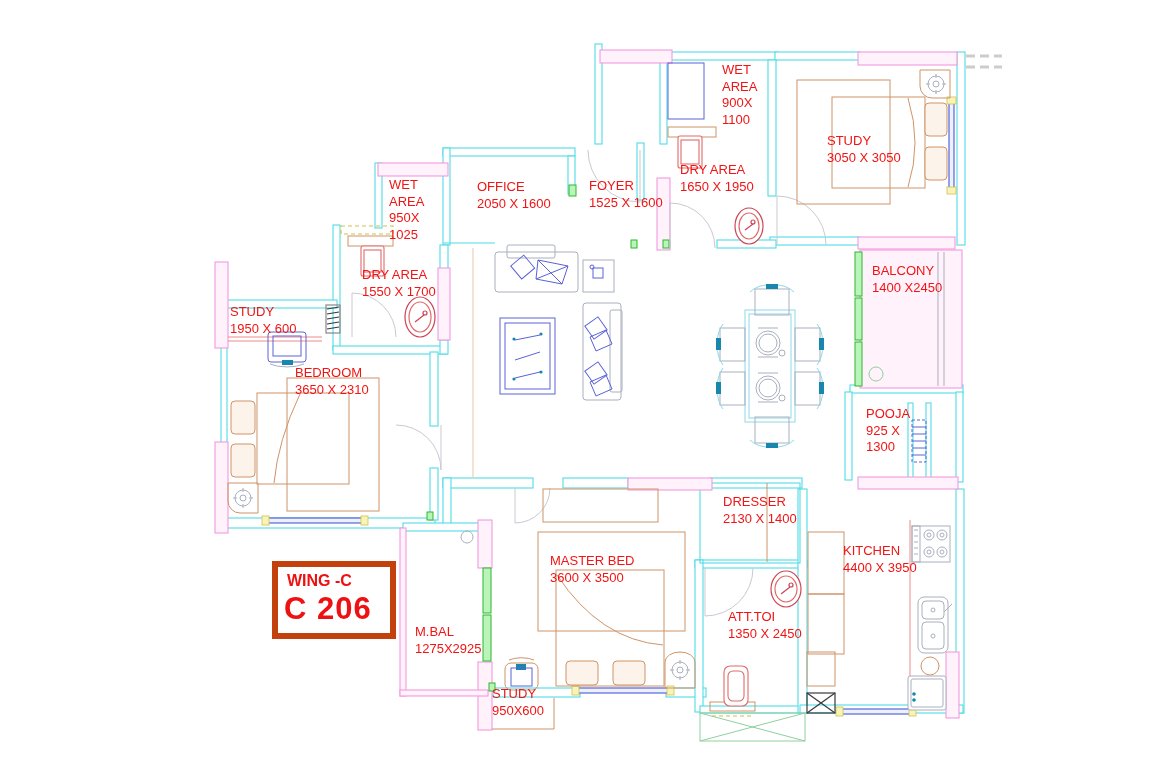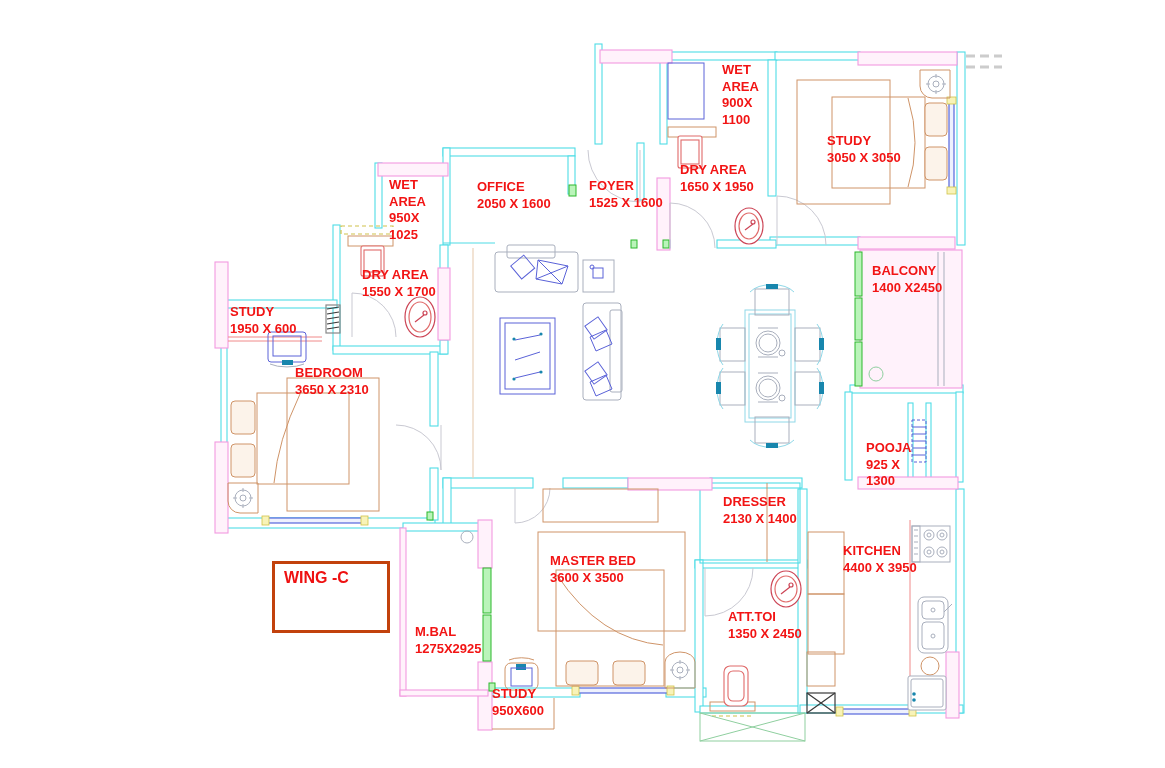--- a/index.html
+++ b/index.html
@@ -1,22 +1,22 @@
 <!DOCTYPE html>
 <html><head>
 <meta charset="utf-8">
 <style>
   html,body{margin:0;padding:0;background:#ffffff;}
   .stage{position:relative;width:1165px;height:768px;background:#ffffff;overflow:hidden;
          font-family:"Liberation Sans", sans-serif;}
   .stage svg{position:absolute;left:0;top:0;}
   .room-label{position:absolute;color:#f21414;font-size:13px;line-height:1.27;
-              white-space:pre-line;font-weight:700;letter-spacing:0;}
+              white-space:pre-line;font-weight:400;letter-spacing:0;}
   .unit-box{position:absolute;left:272px;top:561px;width:112px;height:66px;
-            border:3px solid #c2410c;color:#ee1111;padding:0;}
+            border:6px solid #c2410c;color:#ee1111;padding:0;}
   .unit-box .wing{font-size:16px;font-weight:700;margin:5px 0 0 9px;}
   .unit-box .unit{font-size:31px;font-weight:700;margin:1px 0 0 6px;letter-spacing:1px;}
   
   .w  {fill:#ffffff;stroke:#4fdce6;stroke-width:1.1;}
   .cy {stroke:#4fdce6;fill:none;stroke-width:1.1;}
   .wp {fill:#fff2fb;stroke:#f29ae0;stroke-width:1.1;}
   .wg {fill:#baf4ba;stroke:#2cb82c;stroke-width:1;}
   .ycap{fill:#f8f3b8;stroke:#cfc24a;stroke-width:0.8;}
   .win{stroke:#5566dd;stroke-width:1.2;fill:#eef1fd;}
   .tan{stroke:#cf9468;fill:none;stroke-width:1;}
@@ -443,21 +443,21 @@
   <div class="room-label" style="left:722px;top:62px">WET
 AREA
 900X
 1100</div>
   <div class="room-label" style="left:680px;top:162px">DRY AREA
 1650 X 1950</div>
   <div class="room-label" style="left:827px;top:133px">STUDY
 3050 X 3050</div>
   <div class="room-label" style="left:872px;top:263px">BALCONY
 1400 X2450</div>
-  <div class="room-label" style="left:866px;top:440px">POOJA
+  <div class="room-label" style="left:866px;top:406px">POOJA
 925 X
 1300</div>
   <div class="room-label" style="left:843px;top:543px">KITCHEN
 4400 X 3950</div>
   <div class="room-label" style="left:723px;top:494px">DRESSER
 2130 X 1400</div>
   <div class="room-label" style="left:728px;top:609px">ATT.TOI
 1350 X 2450</div>
   <div class="room-label" style="left:550px;top:553px">MASTER BED
 3600 X 3500</div>
@@ -475,15 +475,16 @@
 AREA
 950X
 1025</div>
   <div class="room-label" style="left:477px;top:179px">OFFICE
 2050 X 1600</div>
   <div class="room-label" style="left:589px;top:178px">FOYER
 1525 X 1600</div>
 
   <div class="unit-box">
     <div class="wing">WING -C</div>
+    <div class="unit">C 206</div>
   </div>
 
 </div>
 
 </body></html>

